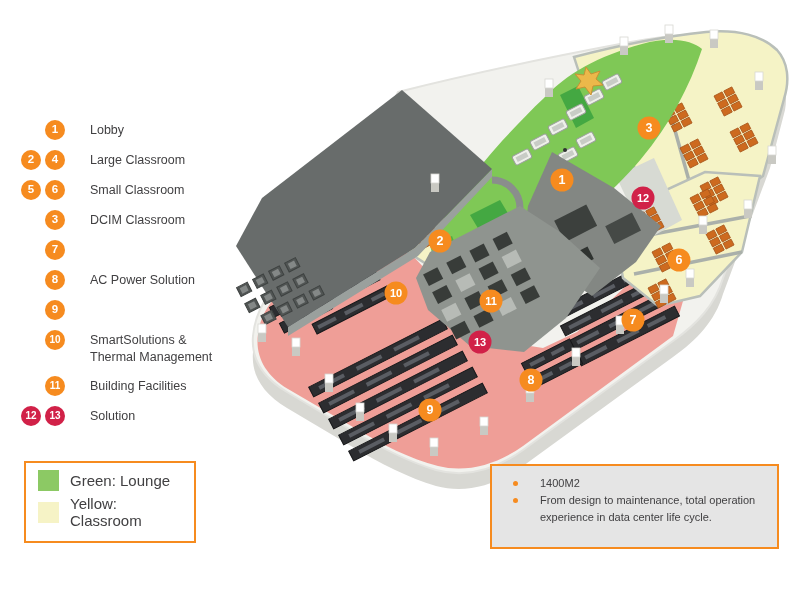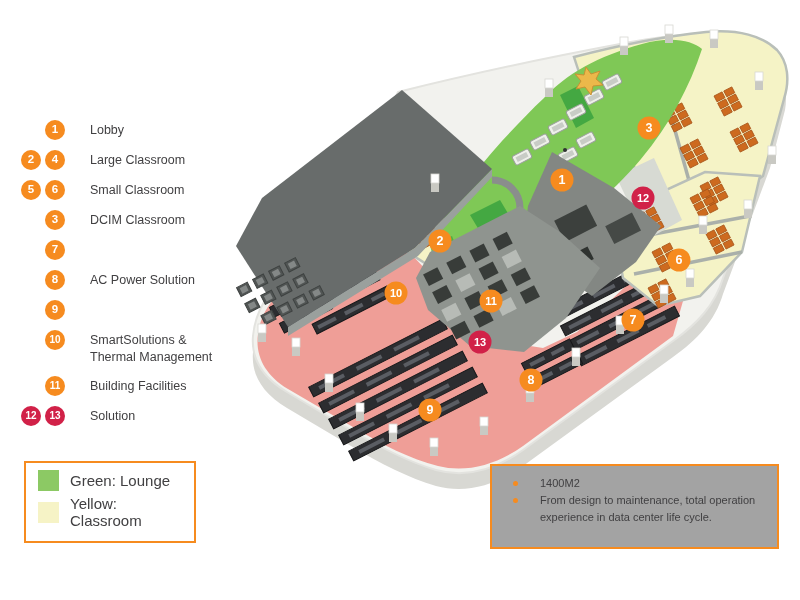--- a/index.html
+++ b/index.html
@@ -31,21 +31,21 @@
     position:absolute;left:24px;top:461px;width:172px;height:82px;box-sizing:border-box;
     border:2px solid var(--accent-border,#f68b1f);background:#fff;padding:7px 10px 5px 12px;
   }
   .zone-row{display:flex;align-items:center;margin-bottom:4px;}
   .zone-swatch{width:21px;height:21px;margin-right:11px;flex-shrink:0;}
   .zone-label{font-size:15px;}
 
   
   .info-box{
     position:absolute;left:490px;top:464px;width:289px;height:85px;box-sizing:border-box;
-    border:2px solid var(--accent-border,#f68b1f);background:#a3a3a3;padding:9px 6px 6px 0;
+    border:2px solid var(--accent-border,#f68b1f);background:#e5e5e5;padding:9px 6px 6px 0;
   }
   .info-box ul{margin:0;padding:0;list-style:none;}
   .info-box li{position:relative;padding-left:48px;font-size:11px;line-height:17px;}
   .info-box li::before{
     content:"";position:absolute;left:21px;top:6px;width:5px;height:5px;border-radius:50%;
     background:var(--accent-border,#f68b1f);
   }
 </style>
 </head>
 <body>

